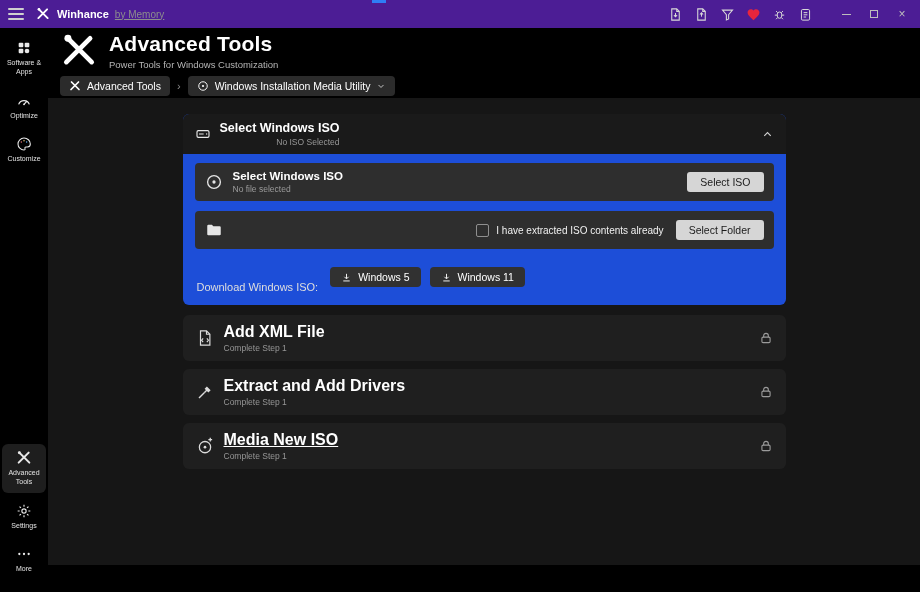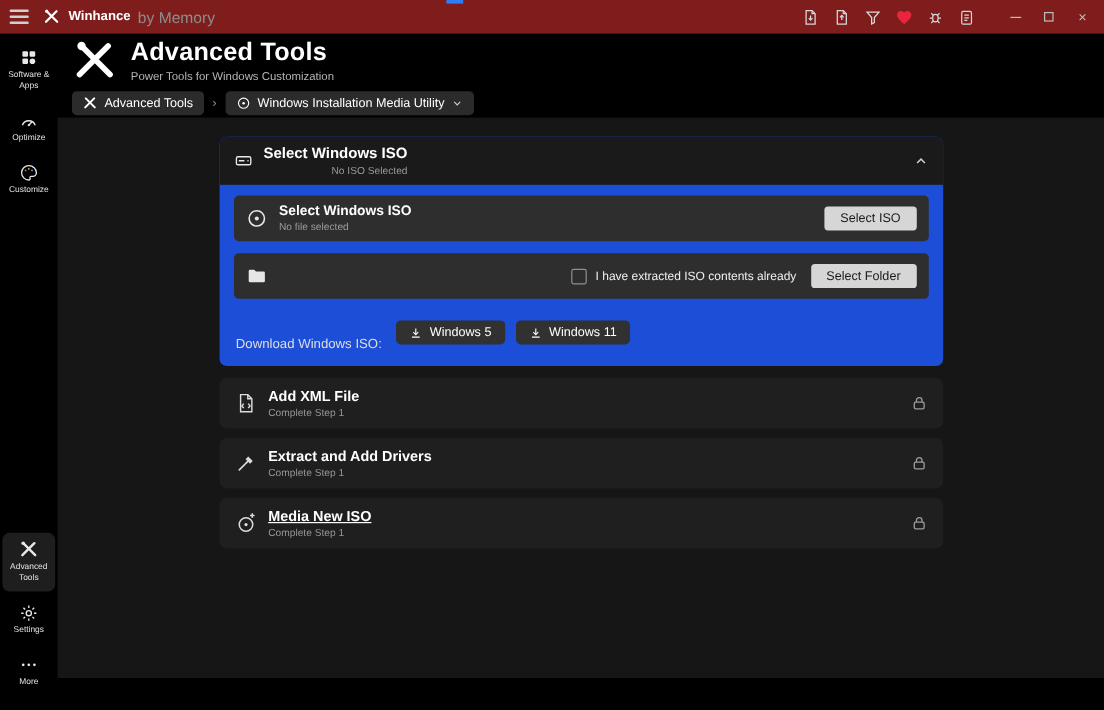--- a/index.html
+++ b/index.html
@@ -6,30 +6,30 @@
   html, body {
     width: 920px; height: 592px; overflow: hidden;
     background: #000;
     font-family: "Liberation Sans", "DejaVu Sans", sans-serif;
     color: #fff;
   }
   .window { width: 920px; height: 592px; display: flex; flex-direction: column; }
 
   
   .titlebar {
-    height: 28px; background: #7f1d1d; display: flex; align-items: center;
+    height: 28px; background: #4c1d95; display: flex; align-items: center;
     padding: 0 4px 0 8px; position: relative; flex: 0 0 auto;
   }
   .accent-marker { position: absolute; left: 372px; top: 0; width: 14px; height: 3px; background: #2f7df6; }
   .hamburger { width: 16px; height: 12px; display: flex; flex-direction: column; justify-content: space-between; cursor: pointer; margin-right: 12px; }
   .hamburger span { display: block; height: 1.6px; background: #cfcfcf; border-radius: 1px; }
   .tb-logo { width: 14px; height: 14px; color: #fff; margin-right: 7px; }
   .tb-logo svg { width: 100%; height: 100%; display: block; }
   .app-name { font-size: 11px; font-weight: bold; color: #fff; }
-  .app-byline { font-size: 13px; color: #8d8d8d; margin-left: 6px; }
+  .app-byline { font-size: 10px; color: #8d8d8d; margin-left: 6px; text-decoration: underline; }
   .tb-right { margin-left: auto; display: flex; align-items: center; }
   .tb-icon-btn {
     width: 24px; height: 22px; display: flex; align-items: center; justify-content: center;
     background: transparent; border: none; color: #d8d8d8; cursor: pointer; margin: 0 1px;
   }
   .tb-icon-btn svg { width: 15px; height: 15px; display: block; }
   .win-controls { display: flex; margin-left: 14px; }
   .win-btn {
     width: 28px; height: 22px; display: flex; align-items: center; justify-content: center;
     background: transparent; border: none; color: #bdbdbd; cursor: pointer; font-size: 12px;
@@ -118,21 +118,21 @@
   }
   .dark-btn svg { width: 11px; height: 11px; display: block; }
 
   
   .locked-card {
     background: #1f1f1f; border-radius: 6px; display: flex; align-items: center;
     padding: 8px 13px; margin-bottom: 8px; min-height: 38px; cursor: pointer;
   }
   .locked-card .lc-icon { width: 18px; height: 18px; color: #dcdcdc; margin-right: 10px; flex: 0 0 auto; }
   .locked-card .lc-icon svg { width: 100%; height: 100%; display: block; }
-  .lc-title { font-size: 12px; font-weight: bold; }
+  .lc-title { font-size: 16px; font-weight: bold; }
   .lc-title.underline { text-decoration: underline; }
   .lc-sub { font-size: 8.5px; color: #969696; margin-top: 2px; }
   .lc-lock { margin-left: auto; width: 14px; height: 14px; color: #9b9b9b; }
   .lc-lock svg { width: 100%; height: 100%; display: block; }
 
   .bottom-strip { height: 27px; background: #000; flex: 0 0 auto; }
 </style>
 </head>
 <body>
 

